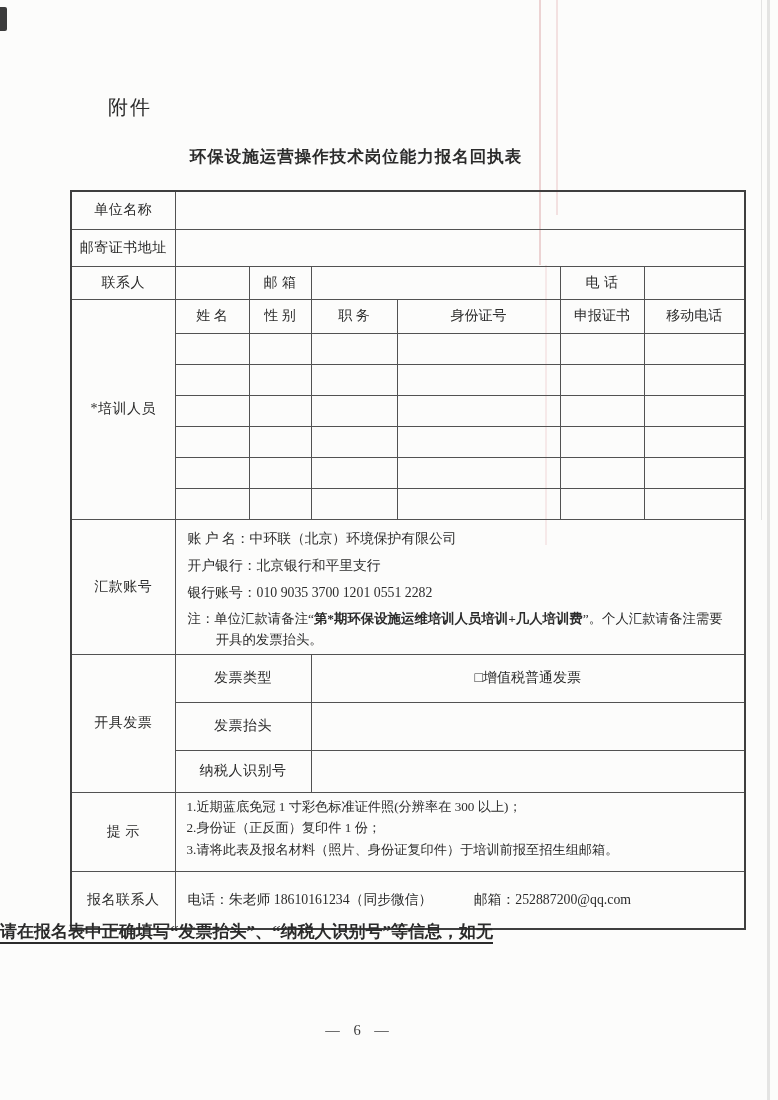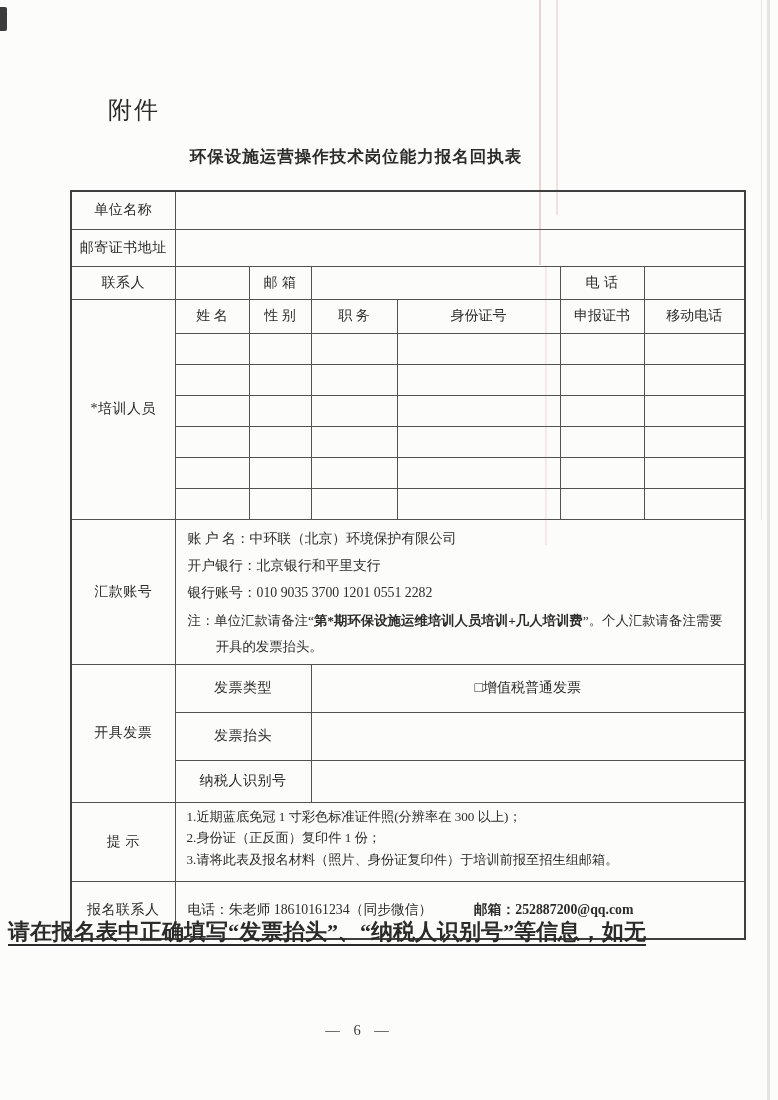--- a/index.html
+++ b/index.html
@@ -11,21 +11,21 @@
   
   .artifact{position:absolute;pointer-events:none;}
   .corner-mark{left:0;top:7px;width:7px;height:24px;background:#3c3c3c;border-radius:0 2px 2px 0;}
   .pink-line-1{left:539px;top:0;width:2px;height:265px;background:#ecd3d3;}
   .pink-line-2{left:556px;top:0;width:2px;height:215px;background:#f3e1e1;}
   .pink-line-3{left:545px;top:265px;width:2px;height:280px;background:#f6e9e9;}
   .edge-line{left:767px;top:0;width:3px;height:1100px;background:#cfcfcf;opacity:.55;}
   .edge-line2{left:761px;top:0;width:1px;height:520px;background:#e3e3e3;}
 
   
-  .attachment{position:absolute;left:108px;top:94px;font-size:24px;letter-spacing:2px;}
+  .attachment{position:absolute;left:108px;top:94px;font-size:20px;letter-spacing:2px;}
   .doc-title{position:absolute;left:0;top:146px;width:712px;text-align:center;
     font-weight:bold;font-size:16.5px;letter-spacing:1px;}
 
   
   table.form{
     position:absolute;left:70px;top:190px;width:674px;
     border-collapse:collapse;table-layout:fixed;
     border:2px solid #3f3f3f;
   }
   table.form td{
@@ -37,32 +37,32 @@
   tr.h-thead{height:34px} tr.h-data{height:31px}
   tr.h-remit{height:130px} tr.h-inv1{height:48px} tr.h-inv2{height:48px}
   tr.h-inv3{height:42px} tr.h-tips{height:72px} tr.h-reg{height:57px}
 
   td.lbl{letter-spacing:.5px;}
   td.thead-cell{font-size:13.5px;}
   td.left{text-align:left;}
 
   .remit-wrap{padding:5px 8px 4px 10px;text-align:left;font-size:13.8px;}
   .remit-line{line-height:27px;white-space:nowrap;}
-  .remit-note{line-height:26px;margin-top:2px;padding-left:2.1em;text-indent:-2.1em;font-size:13.4px;}
+  .remit-note{line-height:21px;margin-top:2px;padding-left:2.1em;text-indent:-2.1em;font-size:13.4px;}
   .remit-note b{font-weight:bold;}
 
   .tips-wrap{padding:3px 6px 11px 9px;text-align:left;font-size:13.2px;}
   .tips-wrap div{line-height:21.5px;white-space:nowrap;}
 
   .reg-wrap{padding-left:10px;text-align:left;font-size:13.8px;white-space:nowrap;}
-  .reg-email{margin-left:38px;font-weight:bold;}
-
-  
-  .footer-note{position:absolute;left:0;top:912px;width:654px;text-align:center;
-    font-weight:bold;font-size:22px;line-height:40px;}
+  .reg-email{margin-left:38px;}
+
+  
+  .footer-note{position:absolute;left:0;top:912px;width:654px;text-align:left;
+    font-weight:bold;font-size:17px;line-height:40px;}
   .footer-note div{text-decoration:underline;text-underline-offset:5px;
     text-decoration-thickness:1.5px;}
   .page-number{position:absolute;left:calc(50% - 32px);top:1022px;
     transform:translateX(-50%);font-size:14.5px;word-spacing:10px;color:#3a3a3a;}
 </style>
 </head>
 <body>
 
 <div class="artifact corner-mark"></div>
 <div class="artifact pink-line-1"></div>

